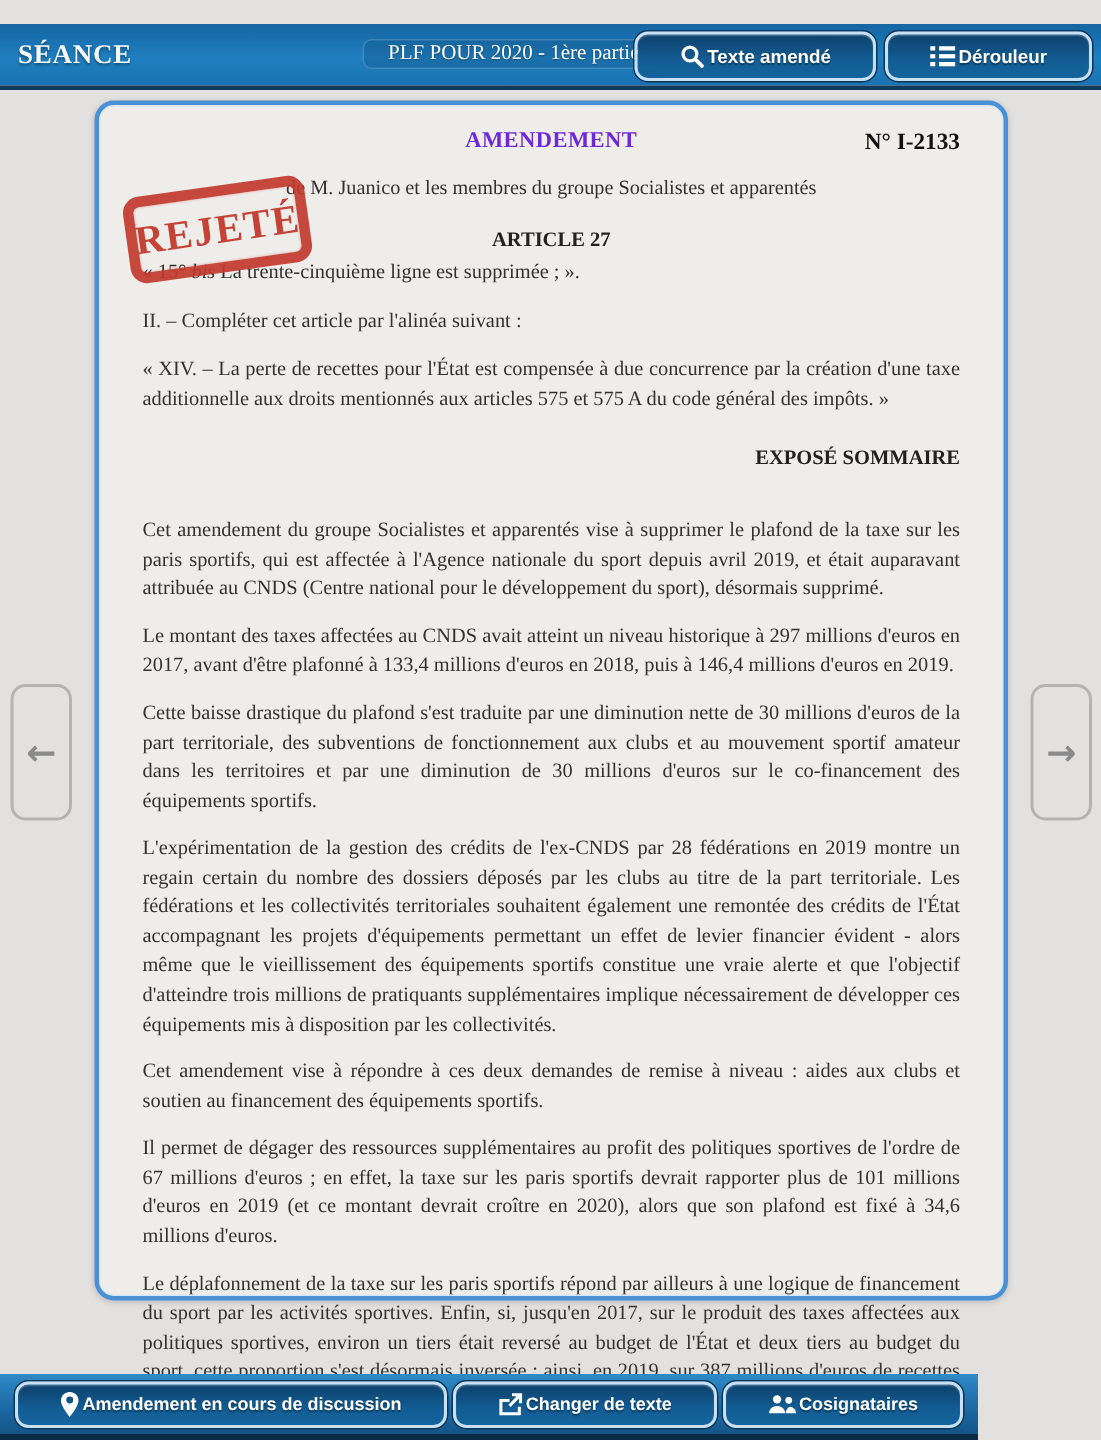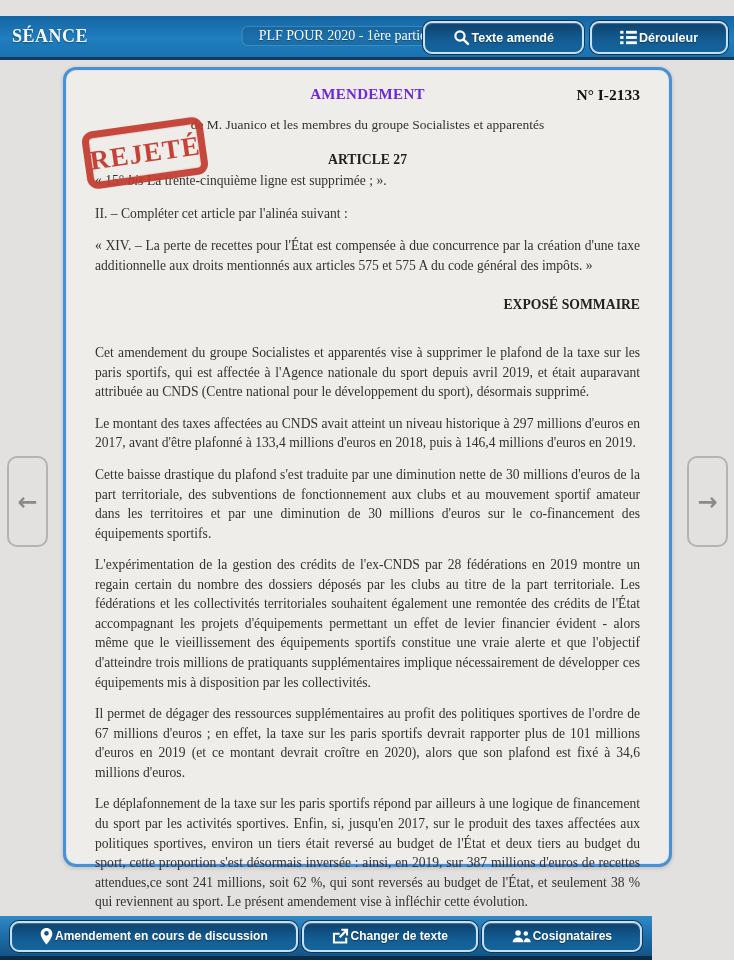--- a/index.html
+++ b/index.html
@@ -153,20 +153,21 @@
     <p class="disp">II. – Compléter cet article par l'alinéa suivant :</p>
 
     <p class="disp-just">« XIV. – La perte de recettes pour l'État est compensée à due concurrence par la création d'une taxe additionnelle aux droits mentionnés aux articles 575 et 575 A du code général des impôts. »</p>
 
     <div class="expose-heading">EXPOSÉ SOMMAIRE</div>
 
     <p class="para">Cet amendement du groupe Socialistes et apparentés vise à supprimer le plafond de la taxe sur les paris sportifs, qui est affectée à l'Agence nationale du sport depuis avril 2019, et était auparavant attribuée au CNDS (Centre national pour le développement du sport), désormais supprimé.</p>
     <p class="para">Le montant des taxes affectées au CNDS avait atteint un niveau historique à 297 millions d'euros en 2017, avant d'être plafonné à 133,4 millions d'euros en 2018, puis à 146,4 millions d'euros en 2019.</p>
     <p class="para">Cette baisse drastique du plafond s'est traduite par une diminution nette de 30 millions d'euros de la part territoriale, des subventions de fonctionnement aux clubs et au mouvement sportif amateur dans les territoires et par une diminution de 30 millions d'euros sur le co-financement des équipements sportifs.</p>
     <p class="para">L'expérimentation de la gestion des crédits de l'ex-CNDS par 28 fédérations en 2019 montre un regain certain du nombre des dossiers déposés par les clubs au titre de la part territoriale. Les fédérations et les collectivités territoriales souhaitent également une remontée des crédits de l'État accompagnant les projets d'équipements permettant un effet de levier financier évident  - alors même que le vieillissement des équipements sportifs constitue une vraie alerte et que l'objectif d'atteindre trois millions de pratiquants supplémentaires implique nécessairement de développer ces équipements mis à disposition par les collectivités.</p>
+    <p class="para">Cet amendement vise à répondre à ces deux demandes de remise à niveau : aides aux clubs et soutien au financement des équipements  sportifs.</p>
     <p class="para">Il permet de dégager des ressources supplémentaires au profit des politiques sportives de l'ordre de 67 millions d'euros ; en effet, la taxe sur les paris sportifs devrait rapporter plus de 101 millions d'euros en 2019 (et ce montant devrait croître en 2020), alors que son plafond est fixé à 34,6 millions d'euros.</p>
     <p class="para">Le déplafonnement de la taxe sur les paris sportifs répond par ailleurs à une logique de financement du sport par les activités sportives. Enfin, si, jusqu'en 2017, sur le produit des taxes affectées aux politiques sportives, environ un tiers était reversé au budget de l'État et deux tiers au budget du sport, cette proportion s'est désormais inversée : ainsi, en 2019, sur 387 millions d'euros de recettes attendues,ce sont 241 millions, soit 62 %, qui sont reversés au budget de l'État, et seulement 38 % qui reviennent au sport. Le présent amendement vise à infléchir cette évolution.</p>
 
   </div>
 </div>
 
 <button class="nav-arrow nav-prev">
   <span>←</span>
 </button>
 <button class="nav-arrow nav-next">

